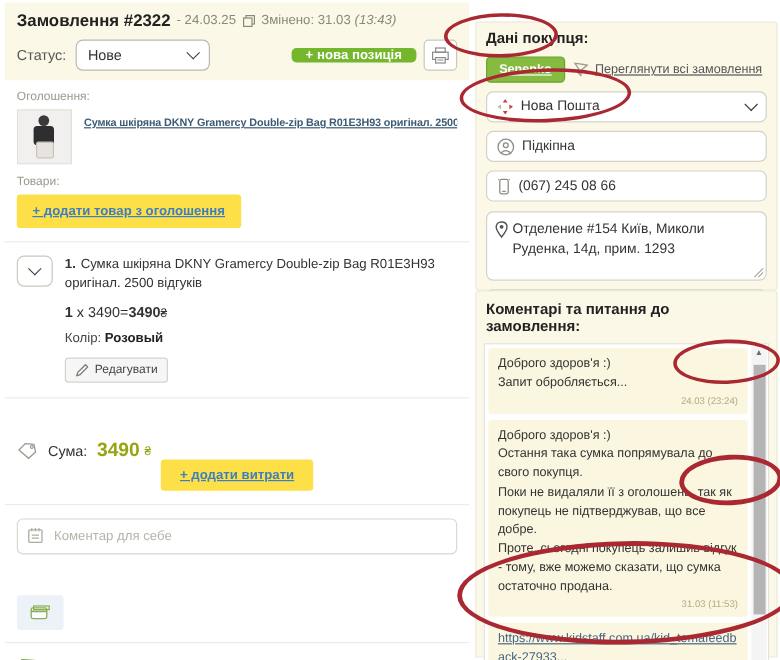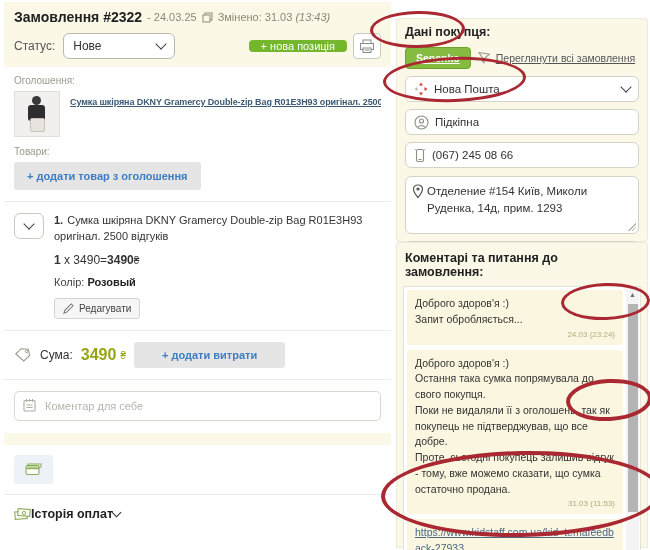--- a/index.html
+++ b/index.html
@@ -16,36 +16,36 @@
   .order-date { font-size:11px; color:#8a8a7a; }
   .copy-ic svg { display:block; }
   .changed { font-size:11px; color:#8a8a7a; }
   .changed i { font-style:italic; }
   .oh-line2 { display:flex; align-items:center; margin-top:8px; gap:8px; }
   .status-label { font-size:12px; color:#555; }
   .status-select { display:flex; align-items:center; justify-content:space-between; width:112px; height:26px;
     background:#fff; border:1px solid #b9b9ad; border-radius:6px; padding:0 9px; font-size:12px; color:#333; cursor:pointer; }
   .chev { width:8px; height:8px; border-right:1.6px solid #444; border-bottom:1.6px solid #444; transform:rotate(45deg); margin-top:-4px; }
   .oh-actions { margin-left:auto; display:flex; gap:6px; align-items:center; }
-  .btn-green { background:#74b62c; color:#fff; font-size:11px; font-weight:normal; border:none; border-radius:4px;
+  .btn-green { background:#74b62c; color:#fff; font-size:11px; font-weight:bold; border:none; border-radius:4px;
     padding:0 12px; cursor:pointer; }
   .btn-print { width:28px; height:26px; background:#fff; border:1px solid #c9c9bd; border-radius:4px;
     display:flex; align-items:center; justify-content:center; cursor:pointer; }
 
   .card { background:#fff; }
   .card1 { padding:8px 10px 12px 10px; }
   .micro-label { font-size:10px; color:#9a9a8f; margin-bottom:5px; }
   .ann-row { display:flex; gap:10px; align-items:flex-start; overflow:hidden; margin-bottom:9px; }
   .thumb { width:46px; height:46px; background:#f1f0ee; border:1px solid #e0e0da; flex:none; position:relative; overflow:hidden; }
   .thumb .head { position:absolute; left:17px; top:4px; width:9px; height:9px; border-radius:50%; background:#3a3a3a; }
   .thumb .torso { position:absolute; left:13px; top:13px; width:17px; height:16px; border-radius:3px; background:#2e2e30; }
   .thumb .bag { position:absolute; left:15px; top:26px; width:15px; height:14px; border-radius:2px; background:#e7e3de; border:1px solid #c9c3ba; }
   .ann-link { font-size:9px; font-weight:bold; color:#3c5a74; text-decoration:underline; white-space:nowrap; margin-top:6px; letter-spacing:-0.1px; cursor:pointer; }
-  .btn-lightblue { display:inline-block; background:#e5e5e5; color:#3d7dc4; font-size:11px; font-weight:bold;
-    border:none; border-radius:3px; padding:8px 13px; cursor:pointer; }
+  .btn-lightblue { display:inline-block; background:#fde047; color:#3d7dc4; font-size:11px; font-weight:bold;
+    border:none; border-radius:3px; padding:8px 13px; cursor:pointer;text-decoration:underline; }
   .hr { border-top:1px solid #ececec; margin:11px -10px; }
   .item-row { display:flex; gap:10px; }
   .item-toggle { width:30px; height:26px; background:#fff; border:1px solid #c9c9bd; border-radius:6px; flex:none;
     display:flex; align-items:center; justify-content:center; cursor:pointer; }
   .item-body { font-size:11px; line-height:1.45; }
   .item-title { color:#333; }
   .item-title b { margin-right:4px; }
   .item-qty { margin-top:7px; font-size:12px; }
   .item-qty .q { font-weight:bold; }
   .item-qty .t { font-weight:bold; }
@@ -194,21 +194,21 @@
     <div class="hr"></div>
 
     <div class="sum-row">
       <svg width="18" height="16" viewBox="0 0 18 16">
         <path d="M2 6 L8 1.5 L15 3 L15.5 9.5 L9 14 L2 6 Z" fill="none" stroke="#9a9a8f" stroke-width="1.1" transform="rotate(-8 9 8)"></path>
         <circle cx="12.5" cy="4.5" r="1.2" fill="none" stroke="#9a9a8f"></circle>
       </svg>
       <span class="sum-label">Сума:</span>
       <span class="sum-val">3490</span>
       <span class="sum-cur">₴</span>
-      <button class="btn-lightblue" style="padding:7px 28px;">+ додати витрати</button>
+      <button class="btn-lightblue" style="padding:7px 16px;margin-top:40px;">+ додати витрати</button>
     </div>
 
     <div class="hr"></div>
 
     <div class="comment-wrap">
       <span class="comment-ic">
         <svg width="15" height="15" viewBox="0 0 15 15">
             <rect x="2" y="2.5" width="11" height="10.5" rx="1" fill="none" stroke="#adada2" stroke-width="1.1"></rect>
             <line x1="4.5" y1="1" x2="4.5" y2="4" stroke="#adada2"></line>
             <line x1="7.5" y1="1" x2="7.5" y2="4" stroke="#adada2"></line>

